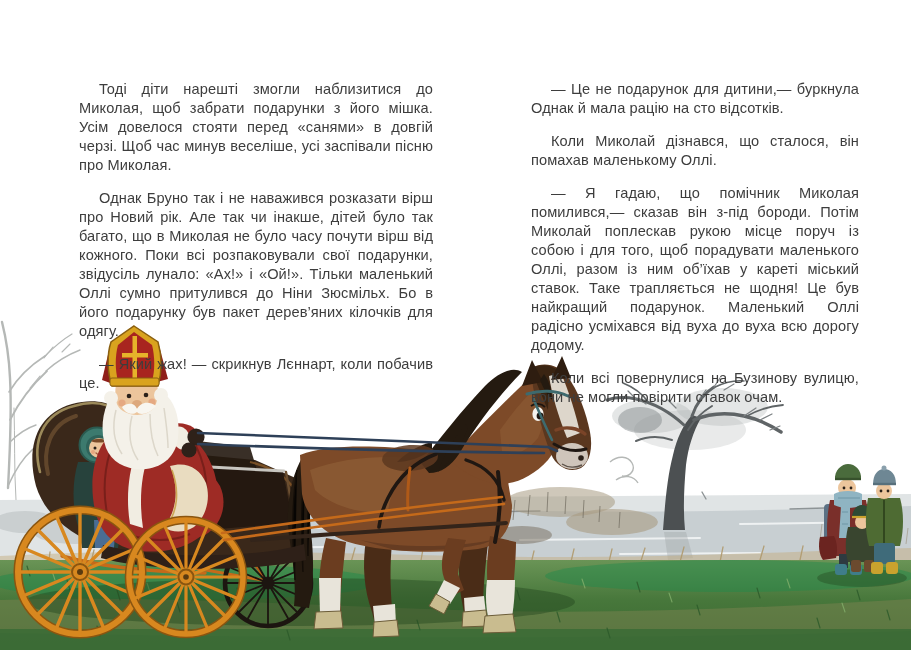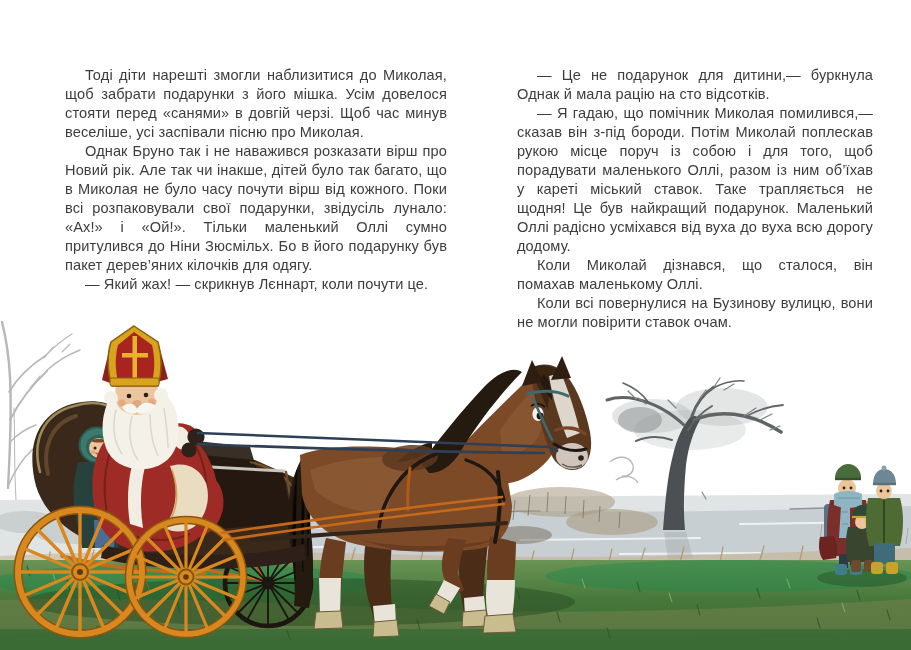--- a/index.html
+++ b/index.html
@@ -6,21 +6,21 @@
   .page{
     position:relative;width:911px;height:650px;margin:0 auto;
     background:#ffffff;overflow:hidden;
     font-family:"Liberation Sans","DejaVu Sans",sans-serif;
   }
   .text-col{
     position:absolute;top:66px;text-align:justify;
     font-size:14.6px;line-height:19px;color:#3d3d3d;
     letter-spacing:.1px;
   }
-  .text-col p{margin:0;text-indent:20px;}
+  .text-col p{margin:14px;text-indent:20px;}
   .col-left{left:65px;width:382px;}
   .col-right{left:517px;width:356px;}
   .art{position:absolute;left:0;top:0;width:911px;height:650px;}
   :root{
     --robe-red:#9e2b25;--robe-red-dark:#6f1d18;--robe-cream:#e9dcc0;--fur-white:#f1ede2;
     --mitre-gold:#d9a31e;--mitre-red:#a8251f;--beard-white:#f4f1e9;--skin:#ecc59c;
     --carriage-brown:#3a281a;--carriage-brown-dark:#241810;--carriage-highlight:#9c8a5a;
     --wheel-orange:#d8881f;--wheel-orange-dark:#8a5510;--wheel-dark:#1c1510;
     --horse-brown:#7d4a28;--horse-brown-dark:#4a2c17;--horse-head:#5a371f;--horse-highlight:#9a6a3e;
     --mane-dark:#241a10;--hoof-tan:#c9bc8f;--muzzle-gray:#cfc5bb;--blaze-white:#e8e4da;
@@ -377,22 +377,22 @@
         <path d="M 873,485 C 873,474 878,469 884,469 C 891,469 896,474 896,485 Z" fill="var(--kid3-hat)"></path>
         <path d="M 873,484 L 896,484" stroke="#57707c" stroke-width="2.4"></path>
         <circle cx="884" cy="468" r="2.5" fill="#8aa0ac"></circle>
       </g>
     </g>
   </svg>
 
   <div class="text-col col-left">
       <p>Тоді діти нарешті змогли наблизитися до Миколая, щоб забрати подарунки з його мішка. Усім довелося стояти перед «санями» в довгій черзі. Щоб час минув веселіше, усі заспівали пісню про Миколая.</p>
       <p>Однак Бруно так і не наважився розказати вірш про Новий рік. Але так чи інакше, дітей було так багато, що в Миколая не було часу почути вірш від кожного. Поки всі розпаковували свої подарунки, звідусіль лунало: «Ах!» і «Ой!». Тільки маленький Оллі сумно притулився до Ніни Зюсмільх. Бо в його подарунку був пакет дерев’яних кілочків для одягу.</p>
-      <p>— Який жах! — скрикнув Лєннарт, коли почути це.</p>
+      <p>— Який жах! — скрикнув Лєннарт, коли побачив це.</p>
     </div>
   <div class="text-col col-right">
       <p>— Це не подарунок для дитини,— буркнула Однак й мала рацію на сто відсотків.</p>
+      <p>Коли Миколай дізнався, що сталося, він помахав маленькому Оллі.</p>
       <p>— Я гадаю, що помічник Миколая помилився,— сказав він з-під бороди. Потім Миколай поплескав рукою місце поруч із собою і для того, щоб порадувати маленького Оллі, разом із ним об’їхав у кареті міський ставок. Таке трапляється не щодня! Це був найкращий подарунок. Маленький Оллі радісно усміхався від вуха до вуха всю дорогу додому.</p>
-      <p>Коли Миколай дізнався, що сталося, він помахав маленькому Оллі.</p>
       <p>Коли всі повернулися на Бузинову вулицю, вони не могли повірити ставок очам.</p>
     </div>
 
 </div>
 
 </body></html>

